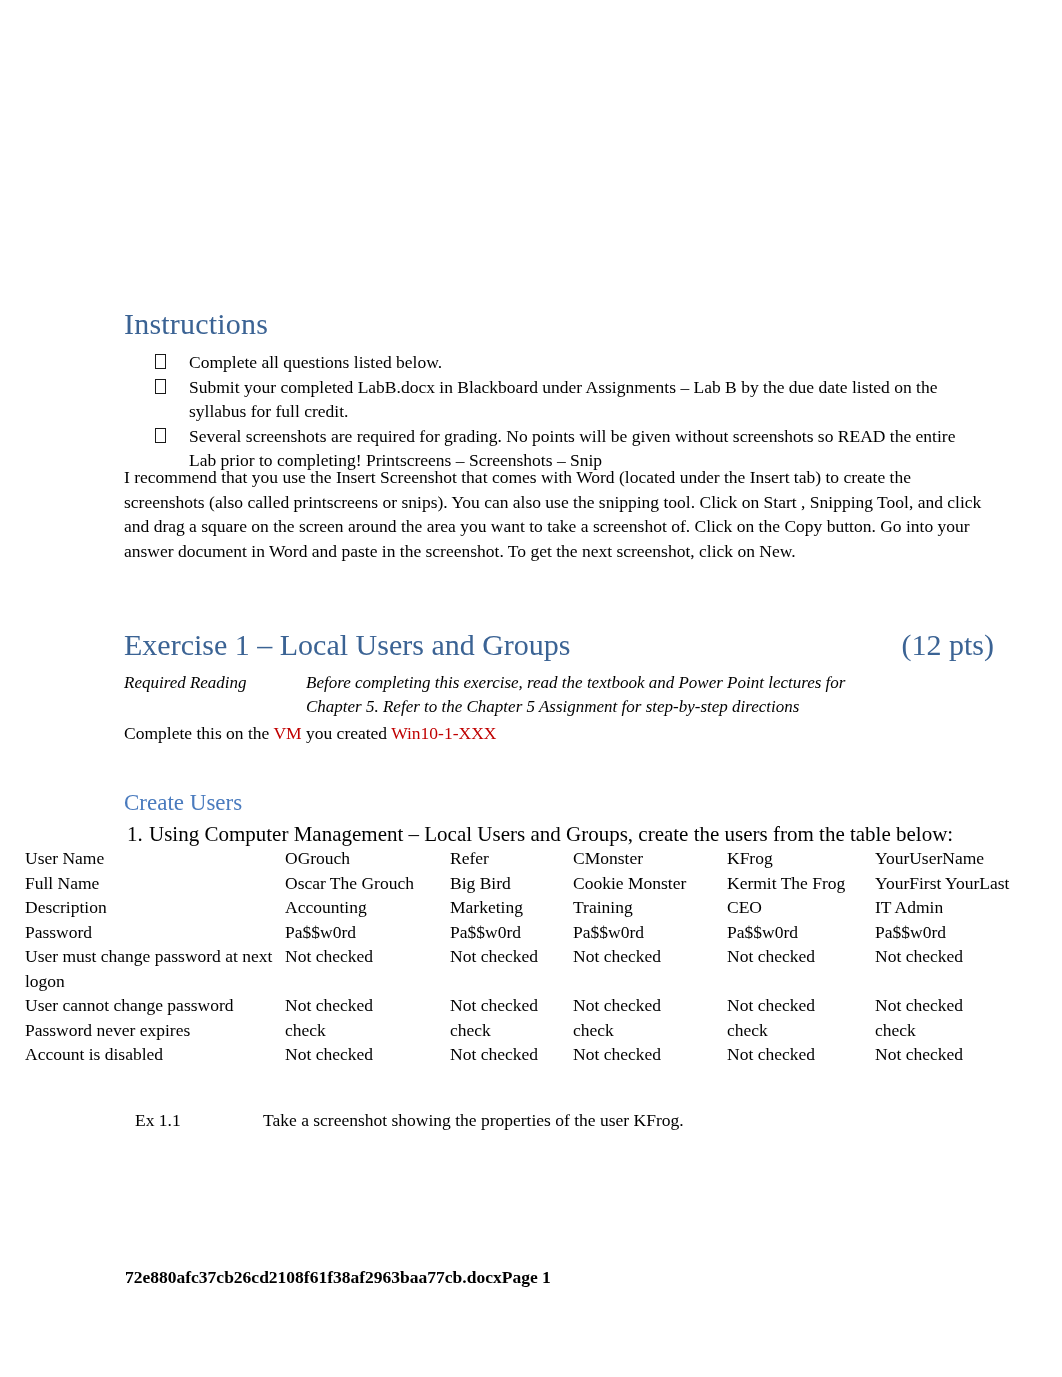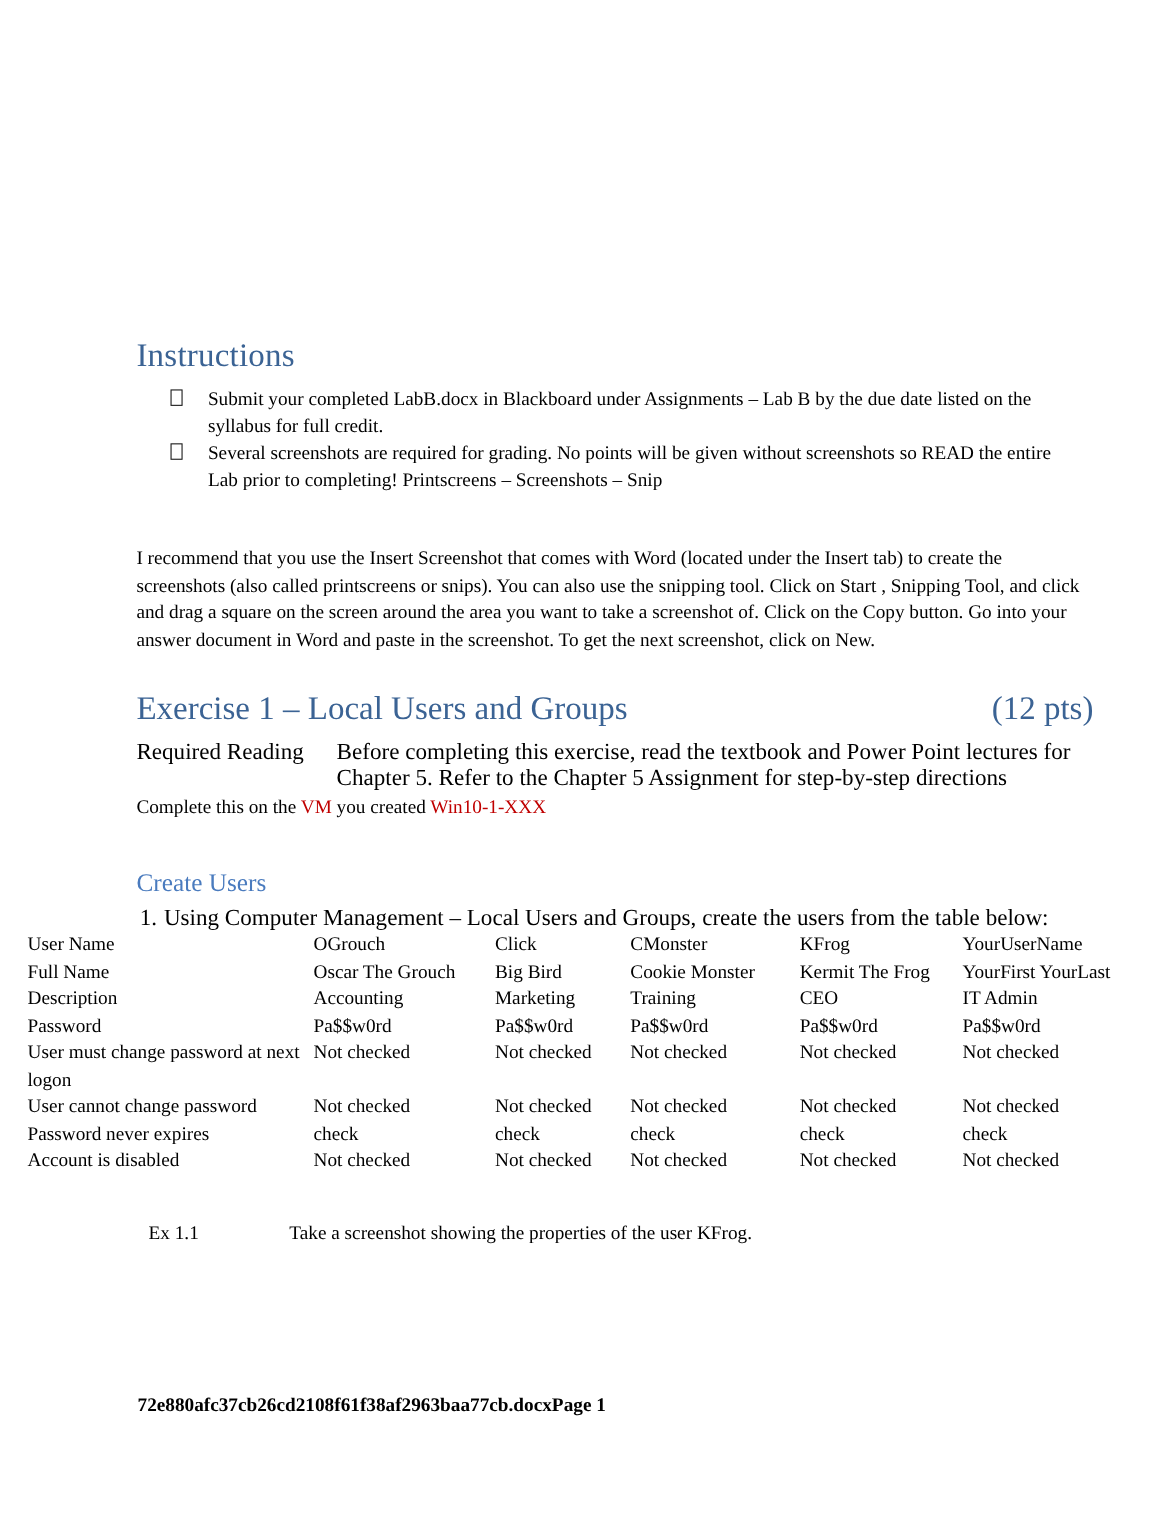--- a/index.html
+++ b/index.html
@@ -67,21 +67,20 @@
 
   
   .para-recommend {
     position: absolute;
     left: 124px;
     top: 465px;
     width: 860px;
     font-size: 17.5px;
     line-height: 24.5px;
     text-align: left;
-    margin-top: 30px;
   }
 
   
   .h1-exercise {
     position: absolute;
     left: 124px;
     top: 626px;
     width: 870px;
     color: #3B6394;
     font-size: 30px;
@@ -96,22 +95,23 @@
     right: 0;
     top: 0;
   }
 
   
   .required-reading {
     position: absolute;
     left: 124px;
     top: 671px;
     width: 870px;
-    font-size: 21px;
-    line-height: 24px;
+    font-size: 17px;
+    line-height: 24px;
+    font-style: italic;
   }
   .rr-line { position: relative; display: block; white-space: nowrap; }
   .rr-label { display: inline-block; width: 182px; }
   .rr-body  { display: inline-block; }
   .rr-line2 { padding-left: 182px; }
 
   .complete-vm {
     position: absolute;
     left: 124px;
     top: 721px;
@@ -194,20 +194,24 @@
 </style>
 </head>
 <body>
 
 <div class="page">
 
   <div class="h1-instructions">Instructions</div>
 
   <div class="bullets">
 
+    <div class="bullet-row">
+      <span class="bullet-marker"></span>
+      <span class="bullet-text">Complete all questions listed below.</span>
+    </div>
 
     <div class="bullet-row">
       <span class="bullet-marker"></span>
       <span class="bullet-text">Submit your completed  LabB.docx in Blackboard under Assignments – Lab B by the due date listed on the syllabus for full credit.</span>
     </div>
 
     <div class="bullet-row">
       <span class="bullet-marker"></span>
       <span class="bullet-text">Several screenshots are required for grading.   No points will be given without screenshots so READ the entire Lab prior to completing!   Printscreens – Screenshots – Snip</span>
     </div>
@@ -244,21 +248,21 @@
       <col class="col-d1">
       <col class="col-d2">
       <col class="col-d3">
       <col class="col-d4">
       <col class="col-d5">
     </colgroup>
     <tbody>
       <tr>
         <td>User Name</td>
         <td>OGrouch</td>
-        <td>Click</td>
+        <td>Refer</td>
         <td>CMonster</td>
         <td>KFrog</td>
         <td>YourUserName</td>
       </tr>
       <tr>
         <td>Full Name</td>
         <td>Oscar The Grouch</td>
         <td>Big Bird</td>
         <td>Cookie Monster</td>
         <td>Kermit The Frog</td>

